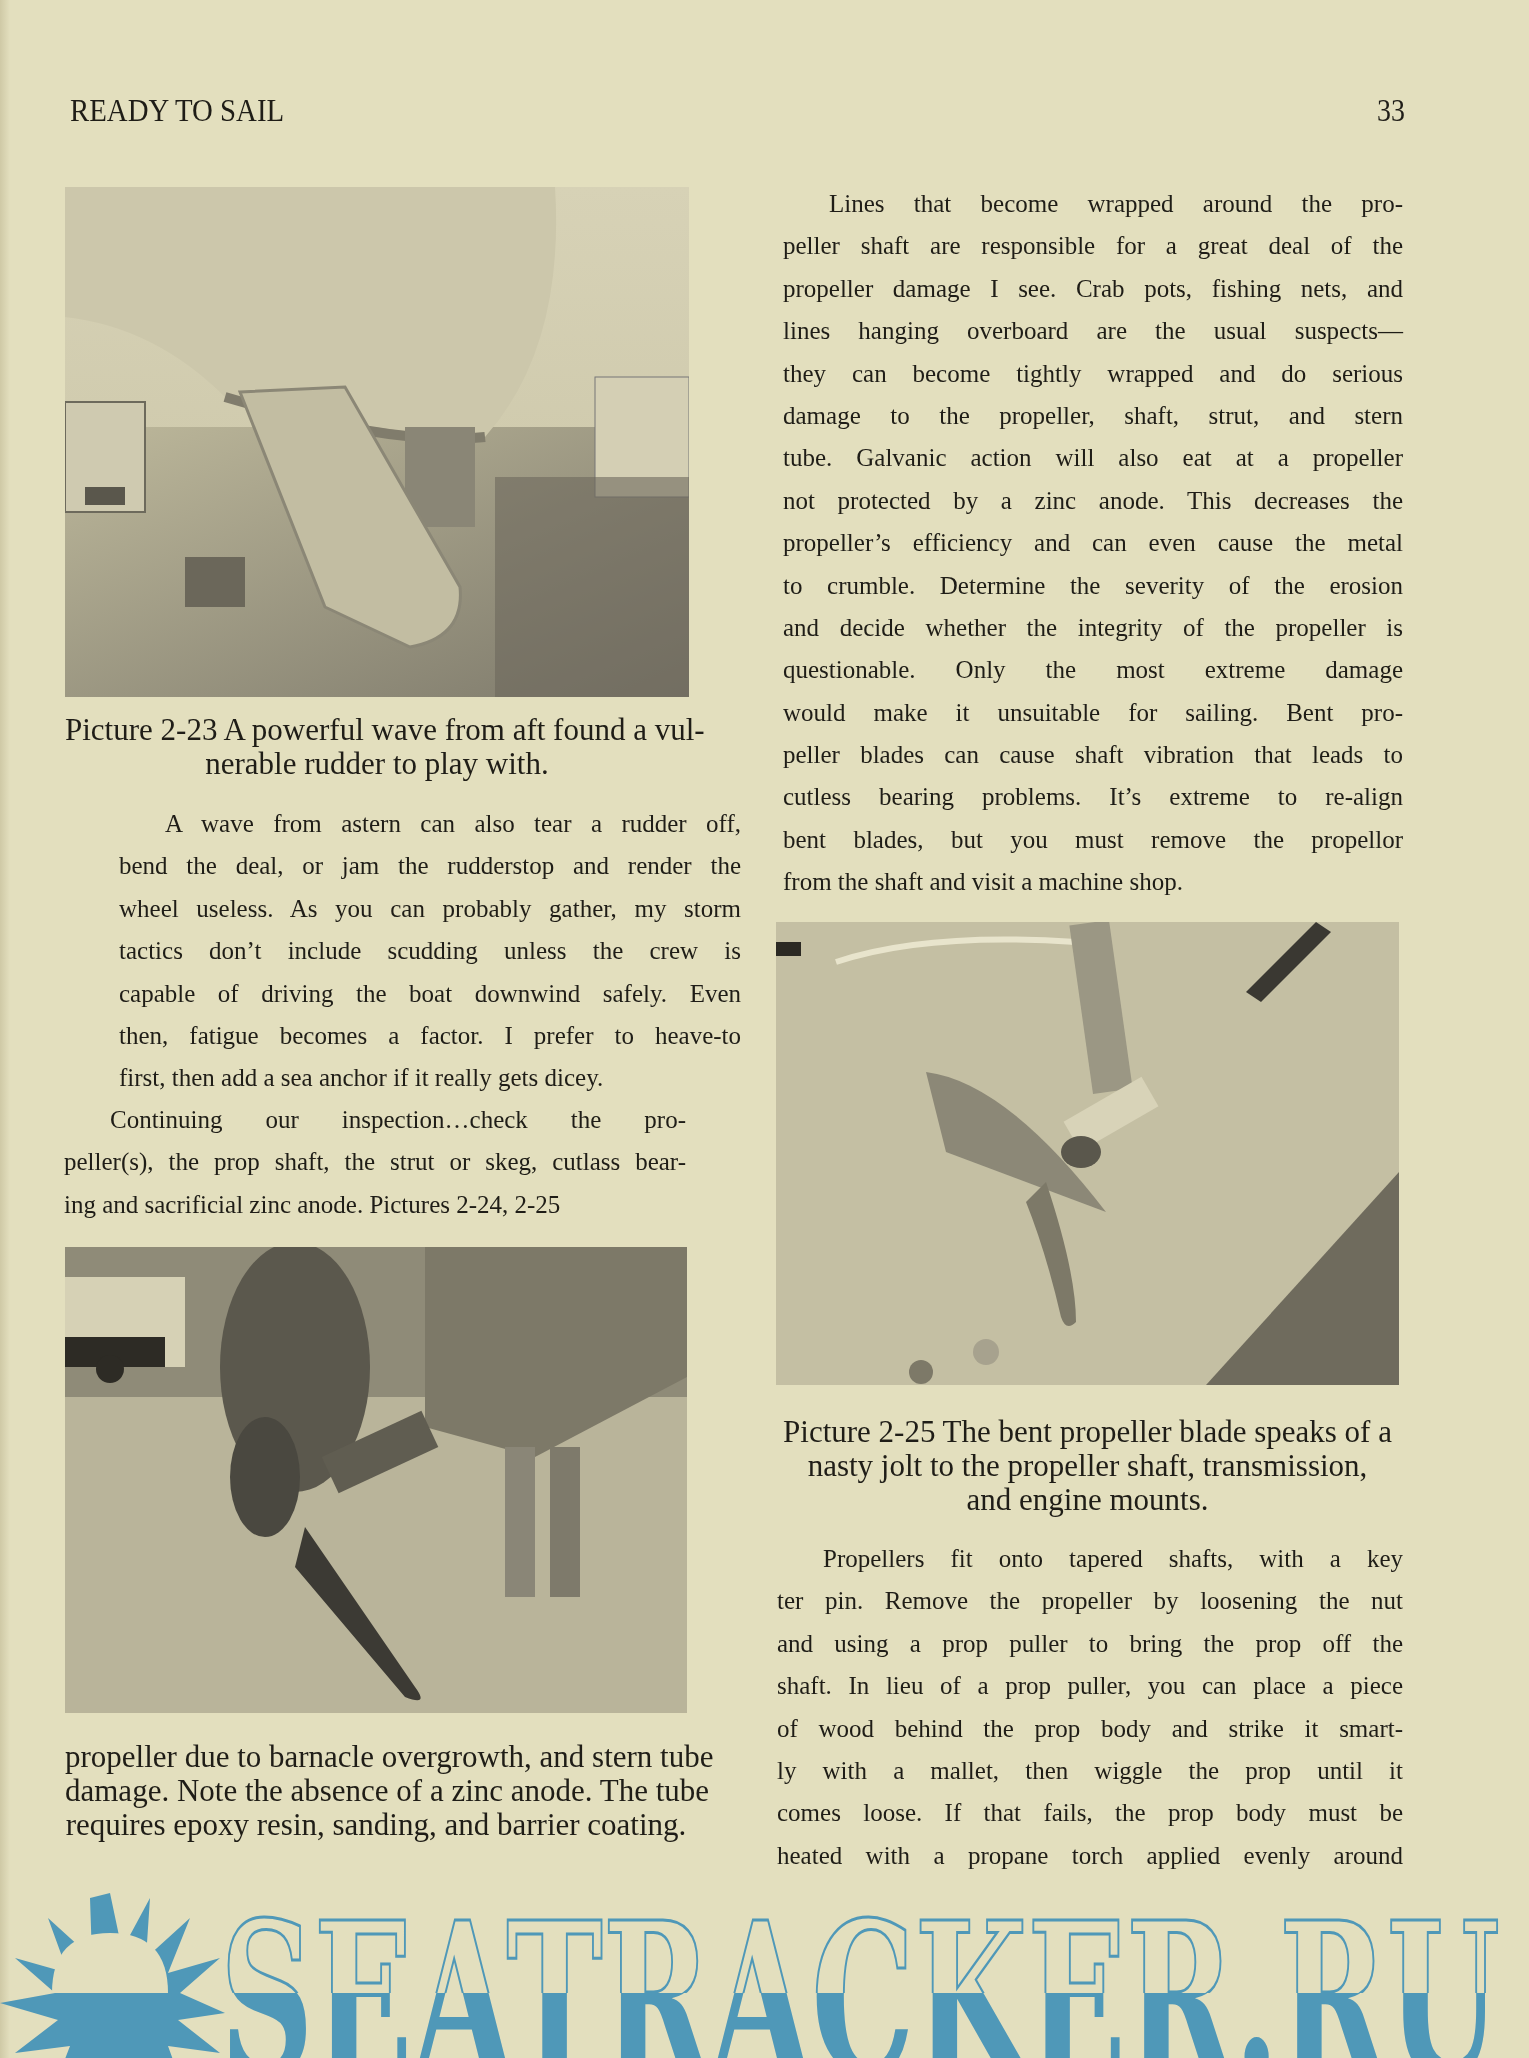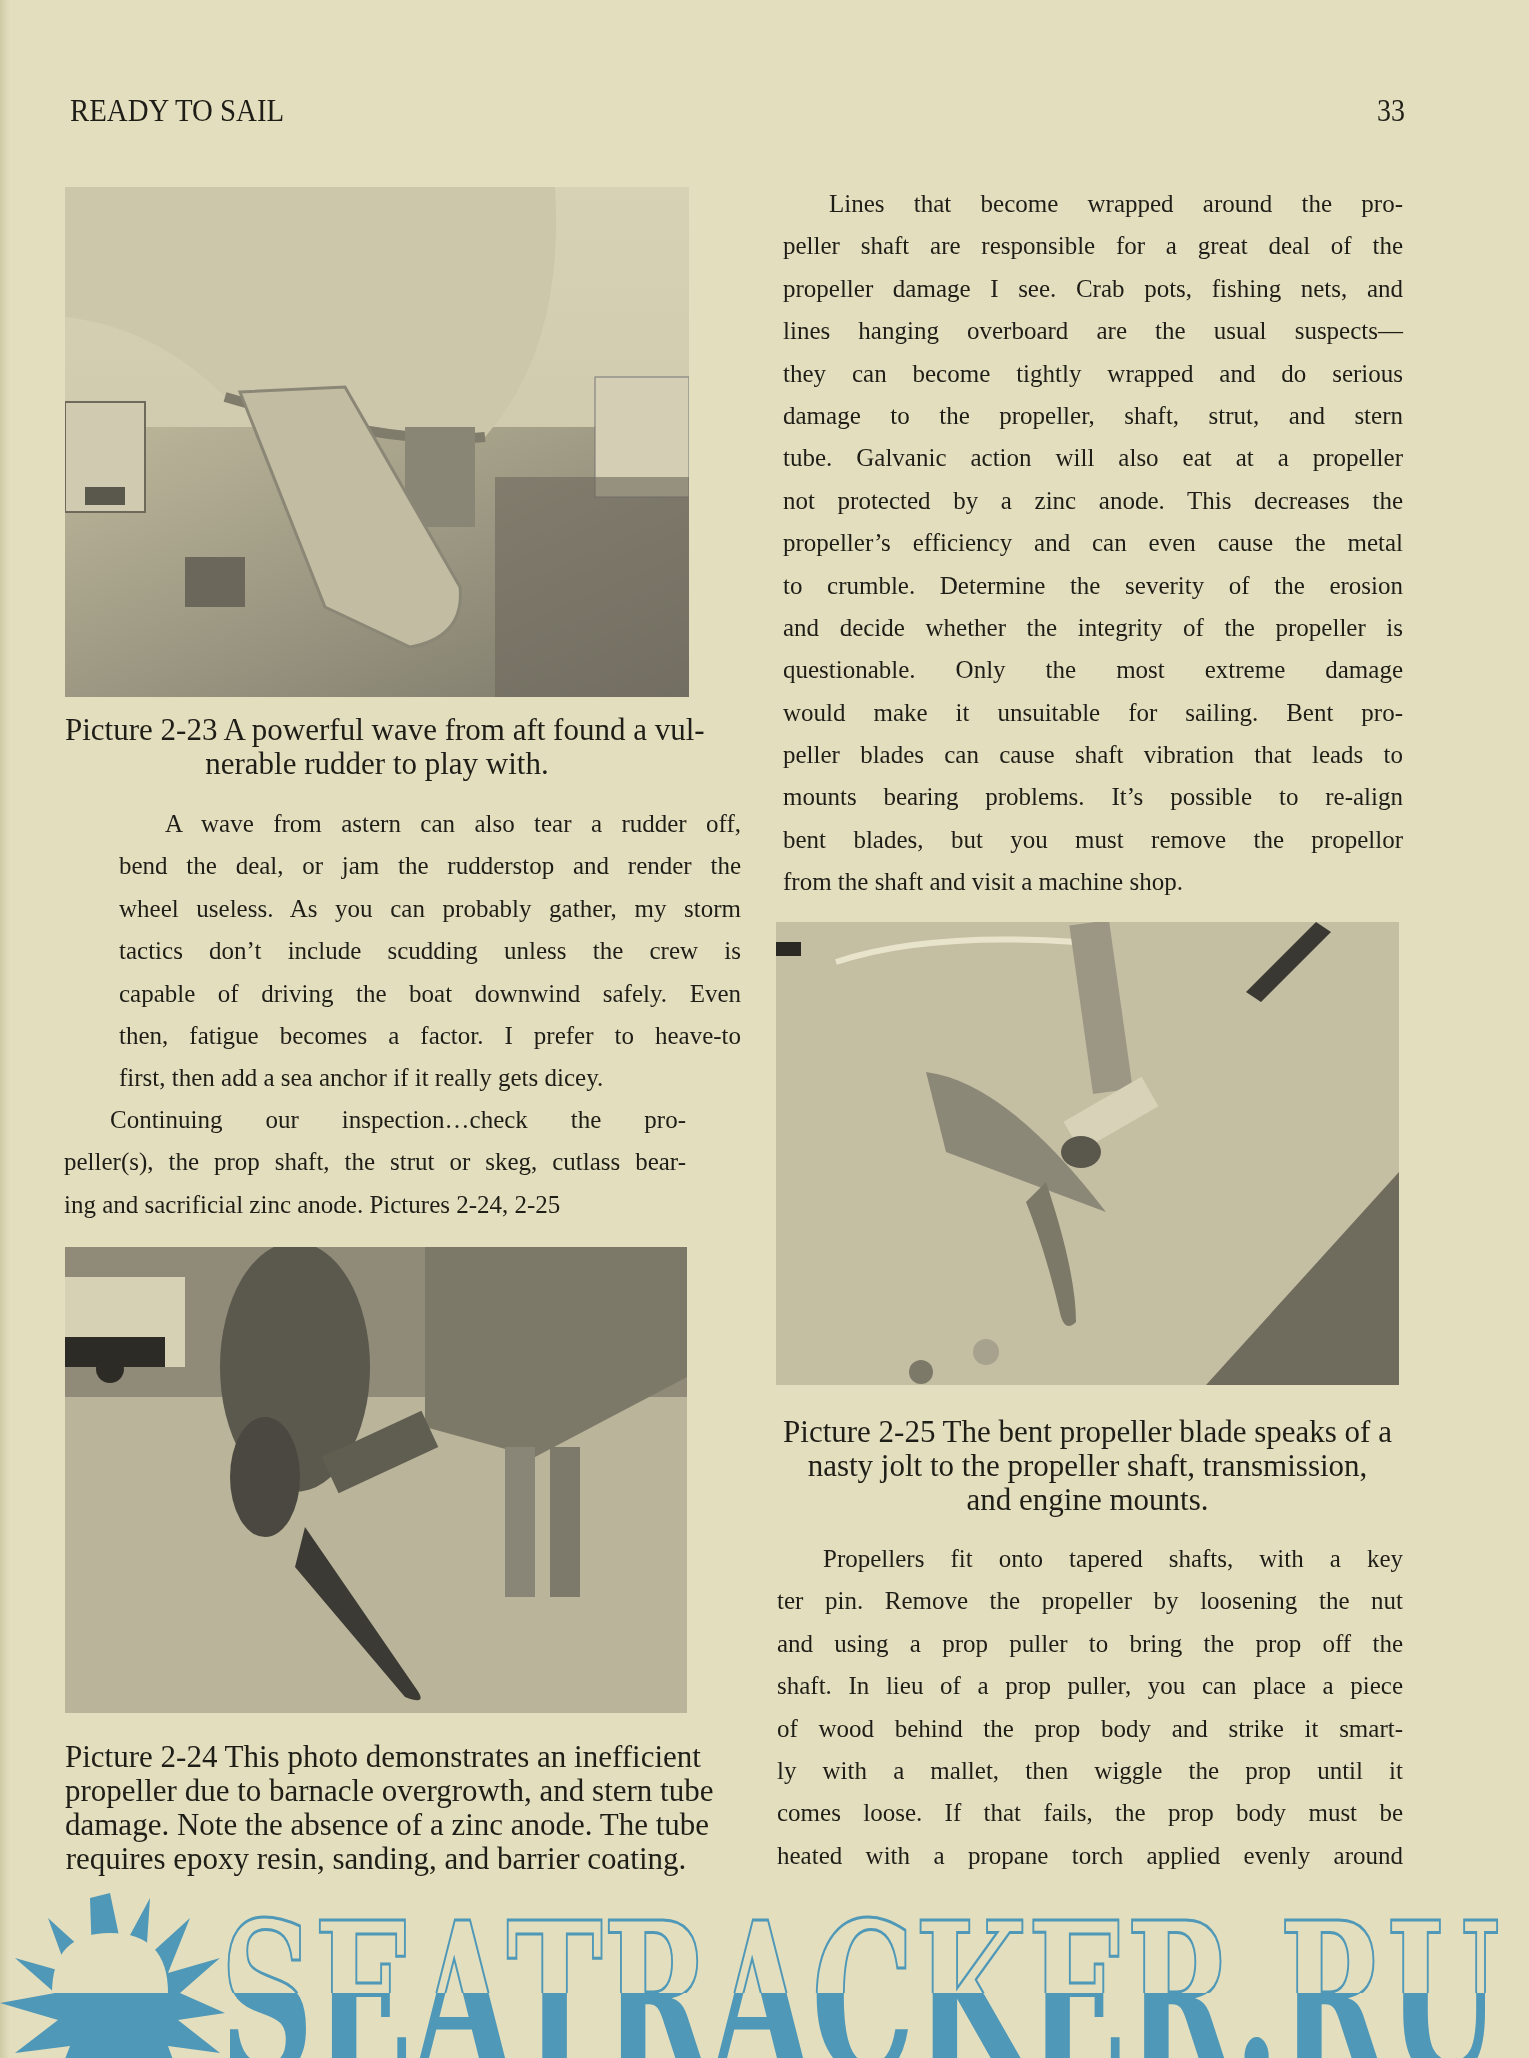--- a/index.html
+++ b/index.html
@@ -138,42 +138,41 @@
     <rect x="440" y="200" width="30" height="150" fill="#8a8677"></rect>
     <rect x="485" y="200" width="30" height="150" fill="#7e7a6b"></rect>
     <ellipse cx="230" cy="120" rx="75" ry="125" fill="#5b584d"></ellipse>
     <ellipse cx="200" cy="230" rx="35" ry="60" fill="#4a4840"></ellipse>
     <path d="M240,280 L350,440 Q365,460 340,450 L230,320 Z" fill="#3c3a34"></path>
     <rect x="260" y="185" width="110" height="40" fill="#605d51" transform="rotate(-25 315 205)"></rect>
   </svg>
 </div>
 
 <div class="caption" id="caption-224">
-  <span class="line">Picture 2-24 This photo demonstrates an inefficient</span>
   <span class="line">propeller due to barnacle overgrowth, and stern tube</span>
   <span class="line">damage. Note the absence of a zinc anode. The tube</span>
   <span class="line">requires epoxy resin, sanding, and barrier coating.</span>
 </div>
 
 <div class="body-col" id="right-col-1">
   <span class="line indent">Lines that become wrapped around the pro-</span>
   <span class="line">peller shaft are responsible for a great deal of the</span>
   <span class="line">propeller damage I see. Crab pots, fishing nets, and</span>
   <span class="line">lines hanging overboard are the usual suspects—</span>
   <span class="line">they can become tightly wrapped and do serious</span>
   <span class="line">damage to the propeller, shaft, strut, and stern</span>
   <span class="line">tube. Galvanic action will also eat at a propeller</span>
   <span class="line">not protected by a zinc anode. This decreases the</span>
   <span class="line">propeller’s efficiency and can even cause the metal</span>
   <span class="line">to crumble. Determine the severity of the erosion</span>
   <span class="line">and decide whether the integrity of the propeller is</span>
   <span class="line">questionable. Only the most extreme damage</span>
   <span class="line">would make it unsuitable for sailing. Bent pro-</span>
   <span class="line">peller blades can cause shaft vibration that leads to</span>
-  <span class="line">mounts bearing problems. It’s possible to re-align</span>
+  <span class="line">cutless bearing problems. It’s extreme to re-align</span>
   <span class="line">bent blades, but you must remove the propellor</span>
   <span class="line last">from the shaft and visit a machine shop.</span>
 </div>
 
 <div class="photo" id="photo-225">
   <svg viewBox="0 0 623 463" preserveAspectRatio="none">
     <rect width="623" height="463" fill="#c4bfa3"></rect>
     <path d="M430,463 L623,250 L623,463 Z" fill="#6f6b5d"></path>
     <rect x="0" y="20" width="25" height="14" fill="#2b2923"></rect>
     <path d="M60,40 Q150,10 300,20" stroke="#e8e4cc" stroke-width="6" fill="none"></path>

